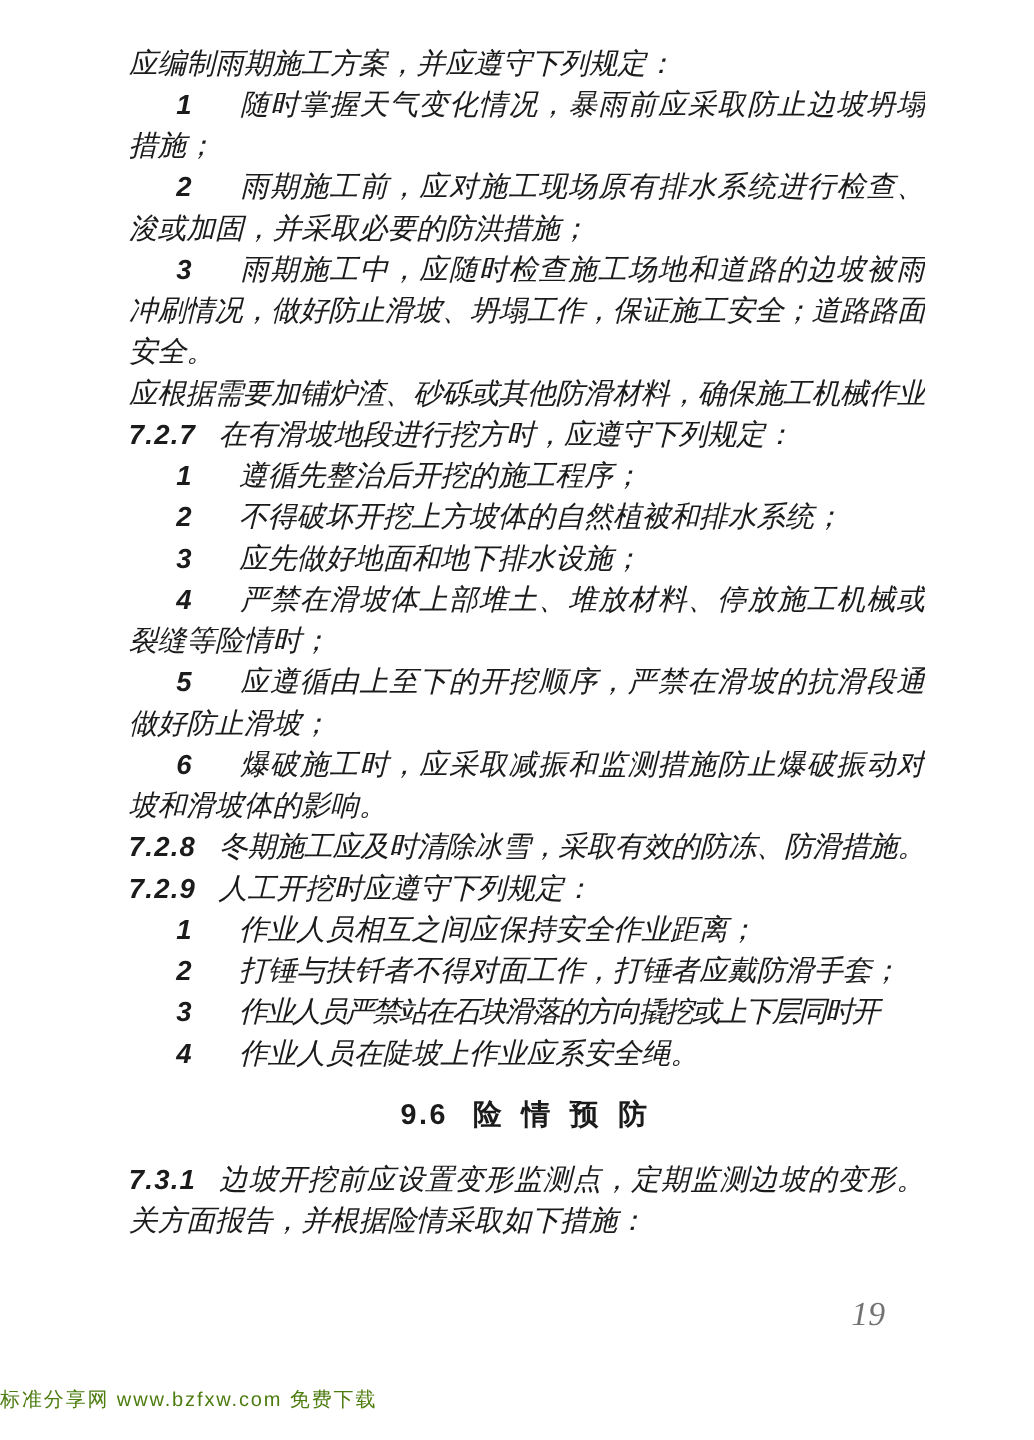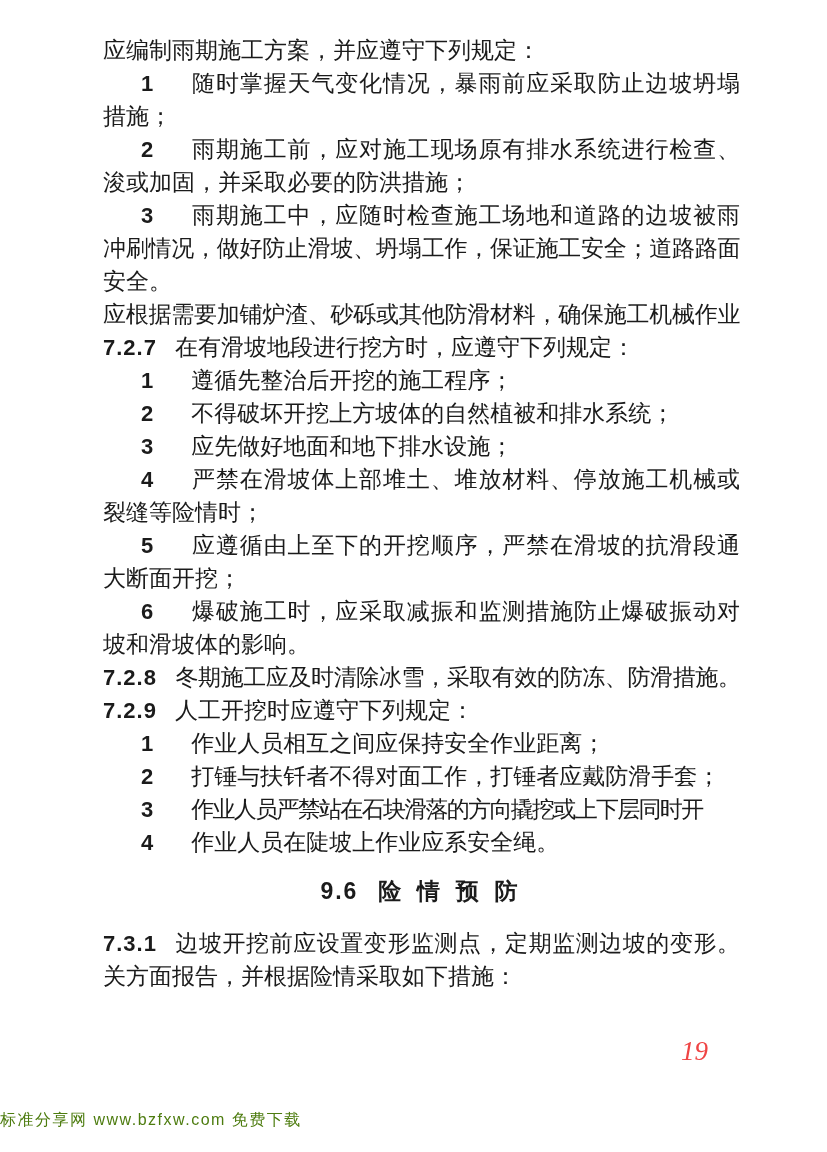--- a/index.html
+++ b/index.html
@@ -18,20 +18,21 @@
     position: absolute;
     left: 103px; top: 34px;
     width: 637px;
   }
   .line {
     font-size: 23px;
     line-height: 33px;
     height: 33px;
     overflow: hidden;
     white-space: normal;
+    font-style: italic;
     -webkit-font-smoothing: antialiased;
   }
   .line.justify {
     text-align: justify;
     text-align-last: justify;
   }
   .line .num {
     font-family: "Liberation Sans", "DejaVu Sans", sans-serif;
     font-weight: 700;
     font-size: 22px;
@@ -54,21 +55,21 @@
   .heading .h-title {
     margin-left: 20px;
     letter-spacing: 5px;
   }
   .page-num {
     position: absolute;
     left: 681px; top: 1036px;
     font-size: 27px;
     font-style: italic;
     font-family: "Liberation Serif", "DejaVu Serif", serif;
-    color: #ef4444;
+    color: #737373;
   }
   .footer {
     position: absolute;
     left: 0; right: 0; top: 1110px;
     font-size: 16px;
     letter-spacing: 1.5px;
     color: #4d7c0f;
     font-family: "Liberation Sans", "DejaVu Sans", sans-serif;
   }
 </style>
@@ -86,21 +87,21 @@
       <div class="line justify"><span class="txt" style="letter-spacing: -0.5px;">冲刷情况，做好防止滑坡、坍塌工作，保证施工安全；道路路面</span></div>
       <div class="line"><span class="txt">安全。</span></div>
       <div class="line justify"><span class="txt" style="letter-spacing: -0.5px;">应根据需要加铺炉渣、砂砾或其他防滑材料，确保施工机械作业</span></div>
       <div class="line"><b class="num clause-num">7.2.7</b><span class="txt">在有滑坡地段进行挖方时，应遵守下列规定：</span></div>
       <div class="line indent"><b class="num item-num">1</b><span class="txt">遵循先整治后开挖的施工程序；</span></div>
       <div class="line indent"><b class="num item-num">2</b><span class="txt">不得破坏开挖上方坡体的自然植被和排水系统；</span></div>
       <div class="line indent"><b class="num item-num">3</b><span class="txt">应先做好地面和地下排水设施；</span></div>
       <div class="line indent justify"><b class="num item-num">4</b><span class="txt">严禁在滑坡体上部堆土、堆放材料、停放施工机械或搭</span></div>
       <div class="line"><span class="txt">裂缝等险情时；</span></div>
       <div class="line indent justify"><b class="num item-num">5</b><span class="txt">应遵循由上至下的开挖顺序，严禁在滑坡的抗滑段通长</span></div>
-      <div class="line"><span class="txt">大断面开挖；</span></div>
+      <div class="line"><span class="txt">做好防止滑坡；</span></div>
       <div class="line indent justify"><b class="num item-num">6</b><span class="txt">爆破施工时，应采取减振和监测措施防止爆破振动对边</span></div>
       <div class="line"><span class="txt">坡和滑坡体的影响。</span></div>
       <div class="line justify"><b class="num clause-num">7.2.8</b><span class="txt" style="letter-spacing: -0.9px;">冬期施工应及时清除冰雪，采取有效的防冻、防滑措施。</span></div>
       <div class="line"><b class="num clause-num">7.2.9</b><span class="txt">人工开挖时应遵守下列规定：</span></div>
       <div class="line indent"><b class="num item-num">1</b><span class="txt">作业人员相互之间应保持安全作业距离；</span></div>
       <div class="line indent"><b class="num item-num">2</b><span class="txt">打锤与扶钎者不得对面工作，打锤者应戴防滑手套；</span></div>
       <div class="line indent"><b class="num item-num">3</b><span class="txt" style="letter-spacing: -1.7px;">作业人员严禁站在石块滑落的方向撬挖或上下层同时开挖；</span></div>
       <div class="line indent"><b class="num item-num">4</b><span class="txt">作业人员在陡坡上作业应系安全绳。</span></div>
       <div class="heading"><span class="h-num">9.6</span><span class="h-title">险 情 预 防</span></div>
       <div class="line justify"><b class="num clause-num">7.3.1</b><span class="txt">边坡开挖前应设置变形监测点，定期监测边坡的变形。</span></div>

